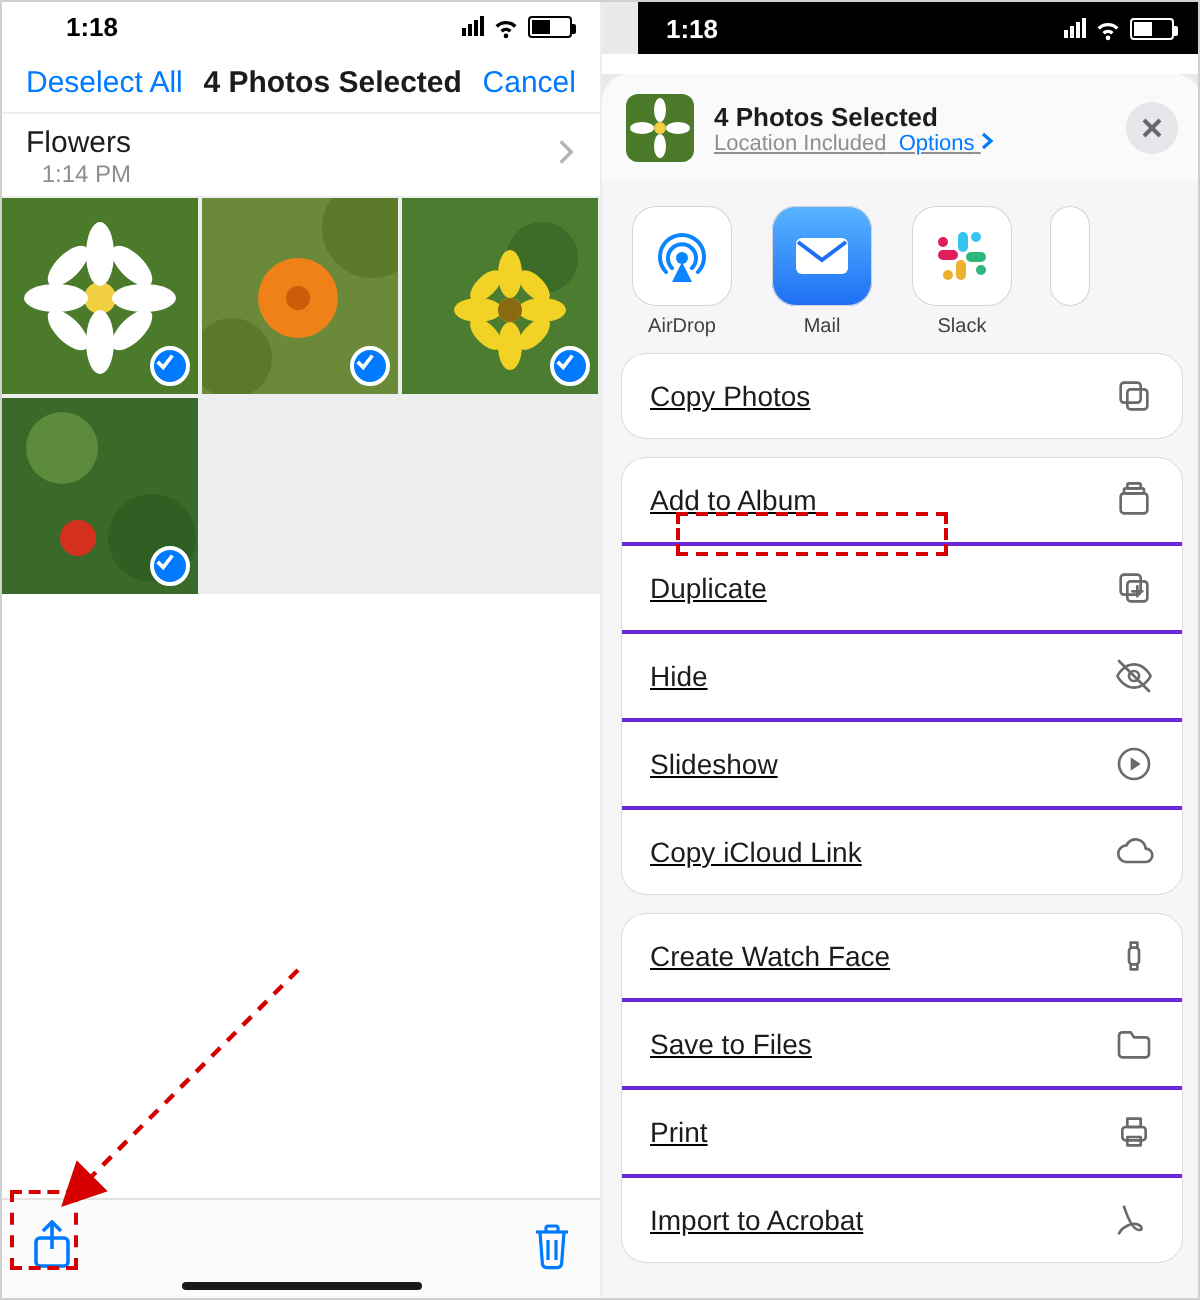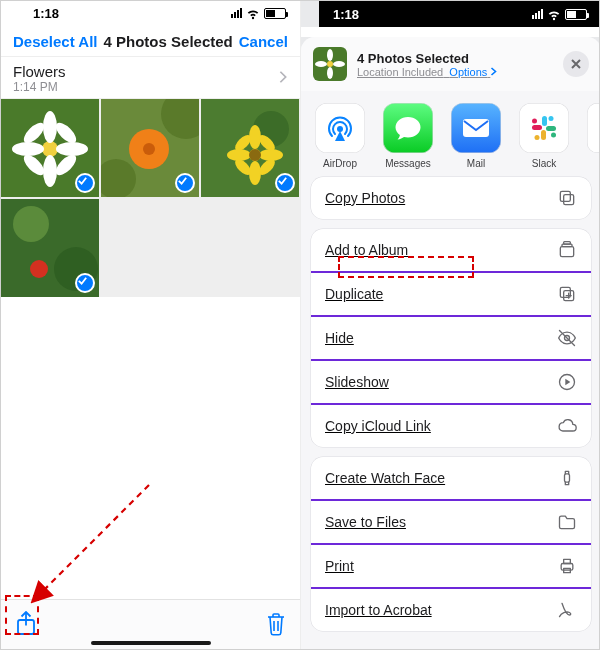--- a/index.html
+++ b/index.html
@@ -15,24 +15,24 @@
   .sig{display:flex;align-items:center;gap:4px;}
   .bars{display:inline-flex;align-items:flex-end;gap:1px;}
   .bars i{display:block;width:2px;background:currentColor;}
   .bars i:nth-child(1){height:4px}.bars i:nth-child(2){height:6px}.bars i:nth-child(3){height:8px}.bars i:nth-child(4){height:10px}
   .wifi{width:14px;height:14px;}
   .batt{width:22px;height:11px;border:1px solid currentColor;border-radius:2px;position:relative;display:inline-block;}
   .batt::after{content:"";position:absolute;right:-3px;top:3px;width:2px;height:5px;background:currentColor;border-radius:0 1px 1px 0;}
   .batt i{position:absolute;left:1px;top:1px;bottom:1px;width:45%;background:currentColor;}
   
   .hd{display:flex;align-items:center;justify-content:space-between;padding:8px 12px 6px;}
-  .hd .link{color:var(--ios-blue);font-size:15px;font-weight:700;}
+  .hd .link{color:var(--ios-blue);font-size:15px;font-weight:400;}
   .hd .title{font-size:15px;font-weight:600;color:var(--ink);}
   
-  .album{display:flex;align-items:center;justify-content:space-between;padding:6px 12px 4px;border-top:1px solid #eee;border-bottom:1px solid #eee;}
+  .album{display:flex;align-items:center;justify-content:space-between;padding:6px 12px 4px;border-top:1px solid #eee;border-bottom:1px solid #eee;text-align:right;}
   .album .t{font-size:15px;font-weight:500;color:var(--ink);}
   .album .s{font-size:12px;color:var(--sub);}
   
   .grid{display:flex;flex-wrap:wrap;gap:2px;padding:0;background:#eee;}
   .ph{width:98px;height:98px;position:relative;overflow:hidden;}
   .ph svg{position:absolute;inset:0;}
   .chk{position:absolute;right:4px;bottom:4px;width:20px;height:20px;border-radius:50%;background:var(--ios-blue);border:2px solid #fff;display:flex;align-items:center;justify-content:center;}
   .chk svg{width:11px;height:11px;}
   
   .tbar{position:absolute;bottom:0;left:0;right:0;height:52px;border-top:1px solid #e2e2e2;background:#fbfbfc;display:flex;align-items:center;justify-content:space-between;padding:0 14px;}
@@ -257,28 +257,20 @@
         <div class="app">
           <div class="tile" style="background:#fff">
             <svg width="34" height="34" viewBox="0 0 34 34" fill="none" stroke="#0a84ff" stroke-width="2">
               <circle cx="17" cy="18" r="3" fill="#0a84ff" stroke="none"></circle>
               <path d="M9 25a11 11 0 1 1 16 0" stroke-linecap="round"></path>
               <path d="M12 23a7 7 0 1 1 10 0" stroke-linecap="round"></path>
               <path d="M17 20l-5 10h10z" stroke="none" fill="#0a84ff"></path>
             </svg>
           </div>
           <div class="lbl">AirDrop</div>
-        </div>
-        <div class="app">
-          <div class="tile" style="background:linear-gradient(#5efc82,#09cb24)">
-            <svg width="30" height="28" viewBox="0 0 30 28">
-                <path fill="#fff" d="M15 3C8 3 2.5 7.6 2.5 13.2c0 3.1 1.7 5.9 4.4 7.8-.3 1.6-1.1 3.3-2.3 4.6 2.6-.3 4.8-1.3 6.4-2.5 1.3.3 2.6.4 4 .4 7 0 12.5-4.6 12.5-10.3C27.5 7.6 22 3 15 3Z"></path>
-              </svg>
-          </div>
-          <div class="lbl">Messages</div>
         </div>
         <div class="app">
           <div class="tile" style="background:linear-gradient(#58b4ff,#1e6ff5)">
             <svg width="32" height="24" viewBox="0 0 32 24" fill="#fff">
                 <rect x="3" y="3" width="26" height="18" rx="3"></rect>
                 <path d="M4 5l12 9L28 5" fill="none" stroke="#1e6ff5" stroke-width="2"></path>
               </svg>
           </div>
           <div class="lbl">Mail</div>
         </div>

